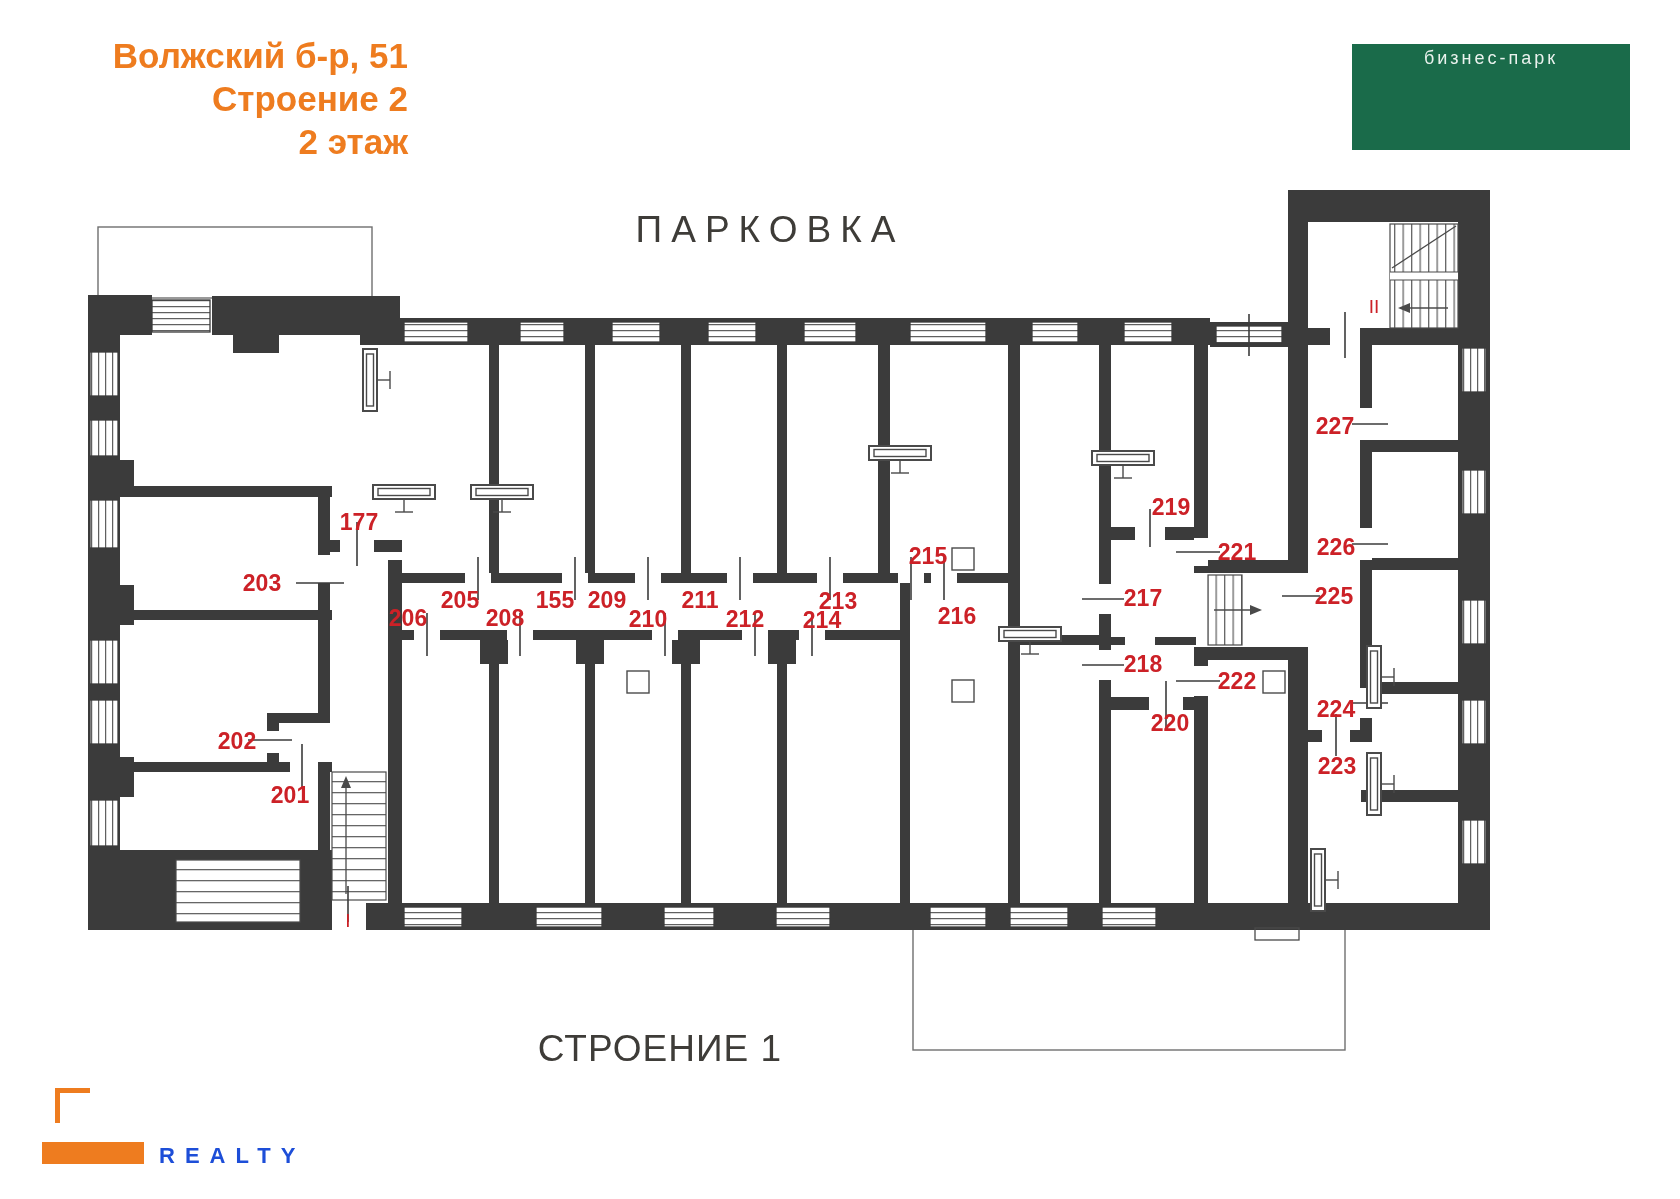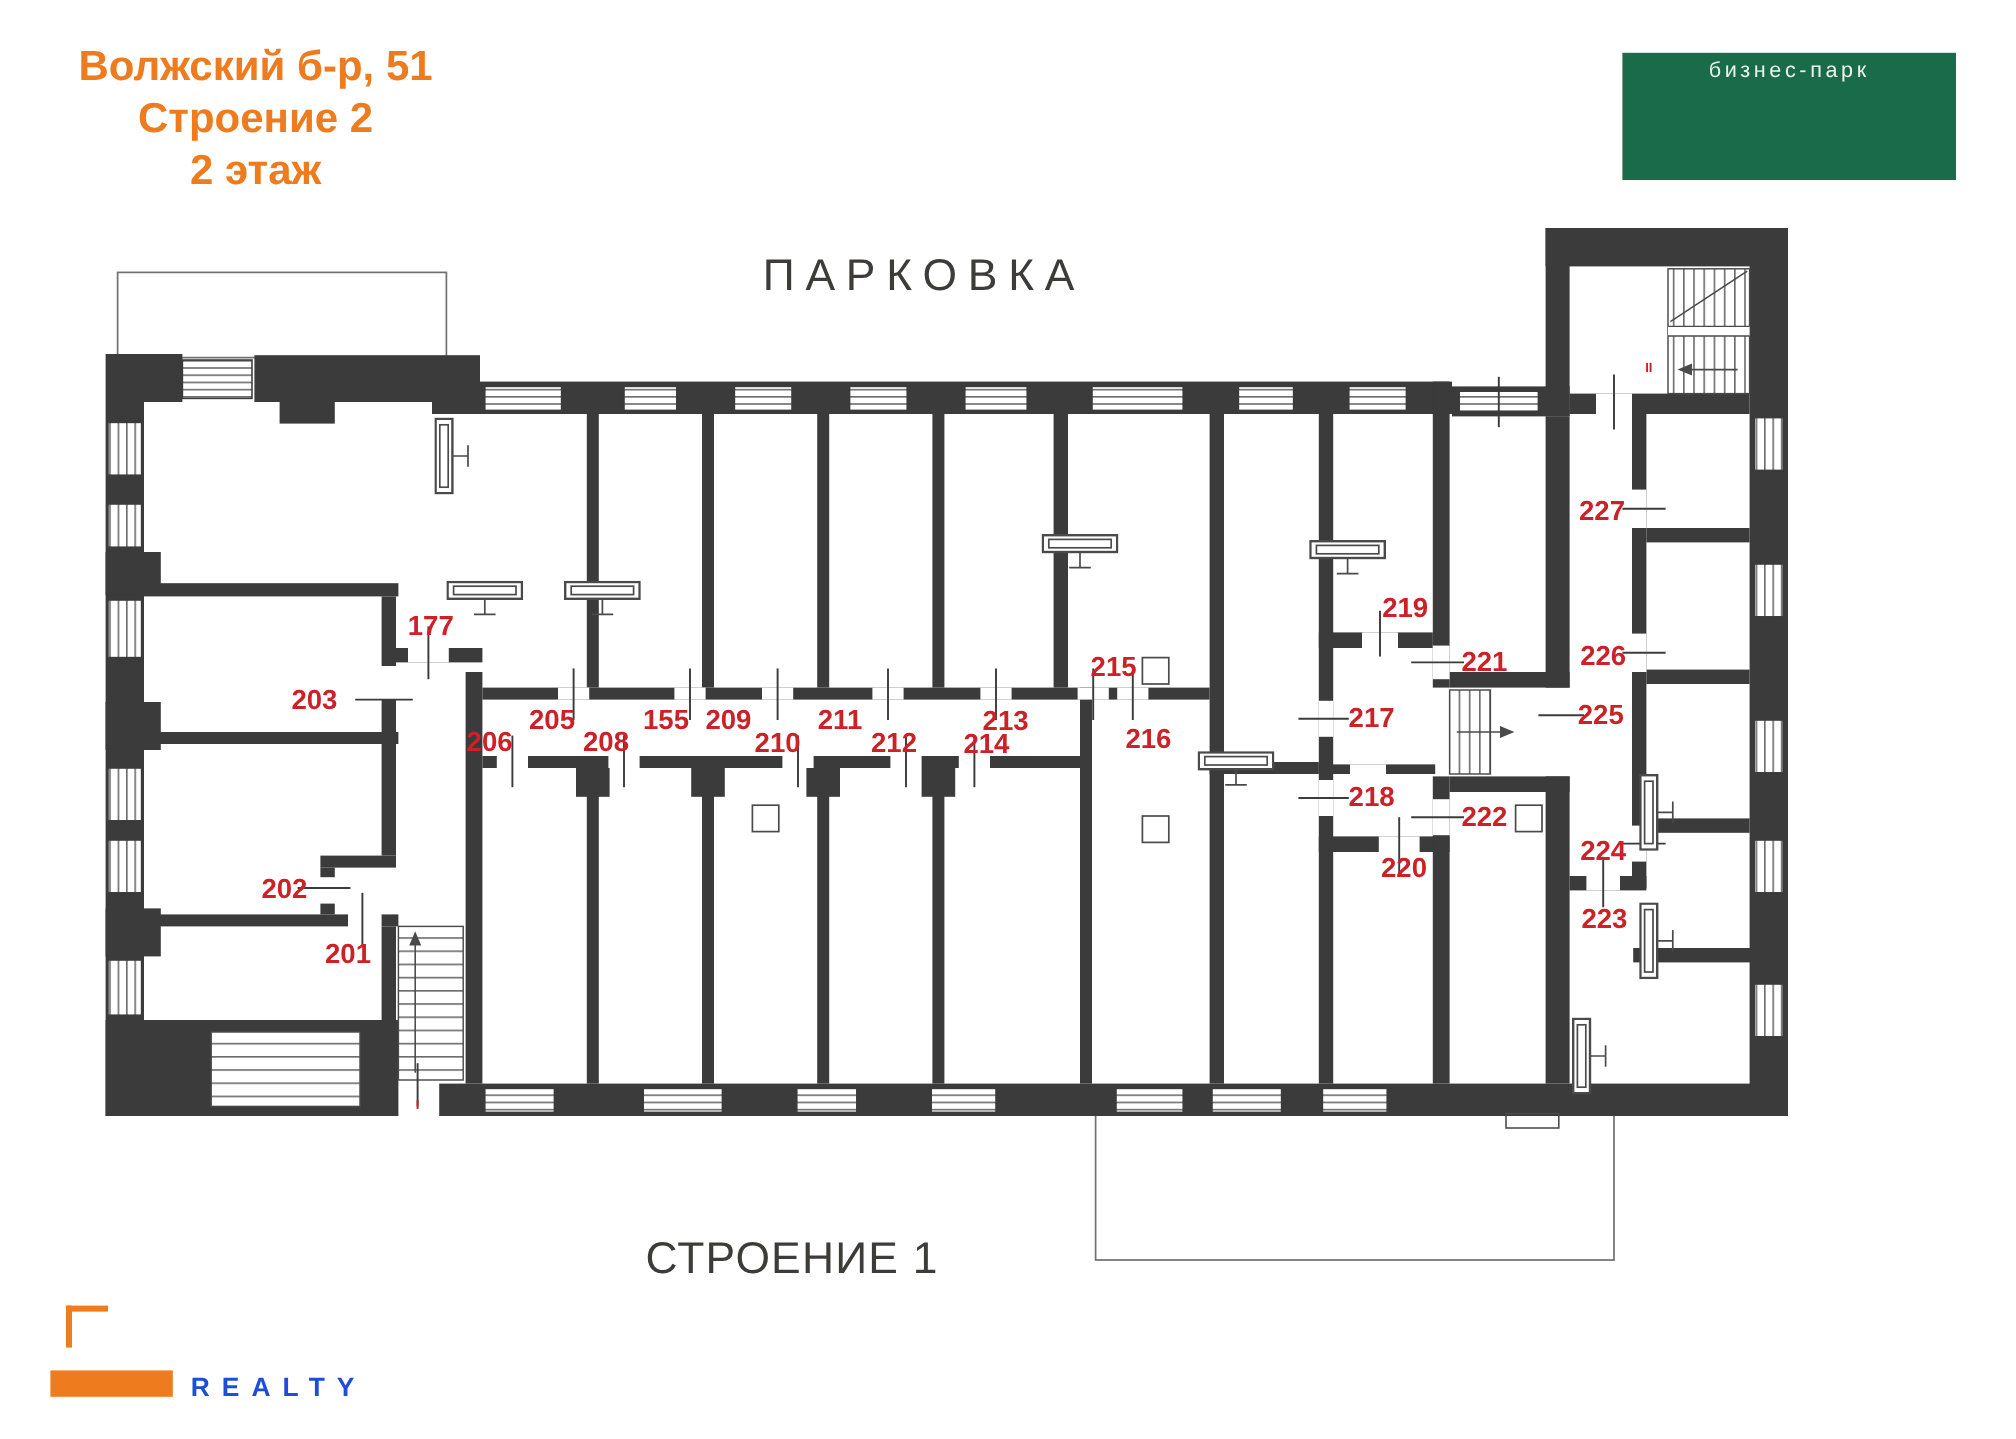--- a/index.html
+++ b/index.html
@@ -13,23 +13,23 @@
   rect.win{stroke:var(--wall);stroke-width:1.3;}
   rect.box{fill:none;stroke:#6f6f6f;stroke-width:1.4;}
   rect.sq{fill:none;stroke:#4a4a4a;stroke-width:1.4;}
   line.tk{stroke:var(--wall);stroke-width:1.6;}
   .thin{stroke:#4a4a4a;stroke-width:1.3;fill:none;}
   .arrow{stroke:#4a4a4a;stroke-width:1.3;fill:none;}
   .arrhead{fill:#4a4a4a;}
 
   .abs{position:absolute;transform:translate(-50%,-50%);white-space:nowrap;}
   .room-num{font-size:23px;font-weight:bold;color:var(--red);letter-spacing:0px;}
-  .stair-mark{font-size:11px;font-weight:bold;color:var(--red);}
-
-  #title-block{position:absolute;left:18px;top:34px;width:390px;text-align:center;
+  .stair-mark{font-size:19px;font-weight:normal;color:var(--red);}
+
+  #title-block{position:absolute;left:18px;top:34px;width:390px;text-align:right;
     color:var(--orange);font-weight:bold;font-size:35px;line-height:43px;}
   #brand-logo{position:absolute;left:1352px;top:44px;width:278px;height:106px;
     background:var(--green);color:#fff;text-align:center;}
   #brand-name{font-family:"DejaVu Serif", serif;font-size:40px;letter-spacing:3px;margin-top:22px;}
   #brand-sub{font-size:18px;letter-spacing:3px;margin-top:4px;color:#eaf2ee;}
 
   #parking-label{left:770px;top:230px;font-size:37px;letter-spacing:9px;color:#3e3c38;}
   #building1-label{left:660px;top:1049px;font-size:37px;letter-spacing:1px;color:#3e3c38;}
 
   

